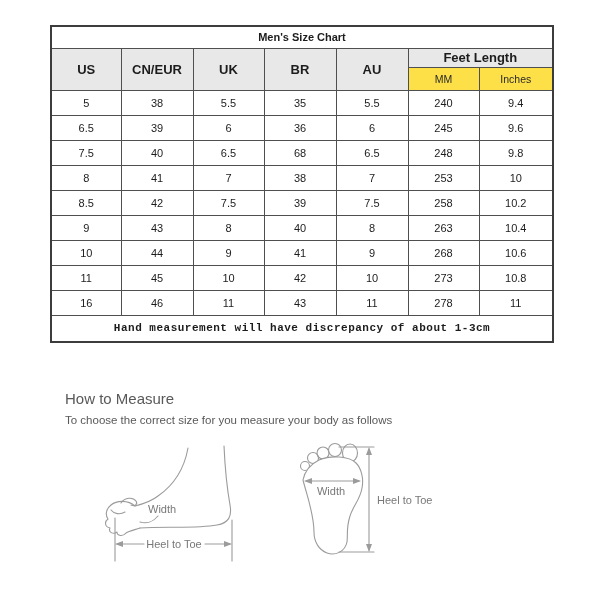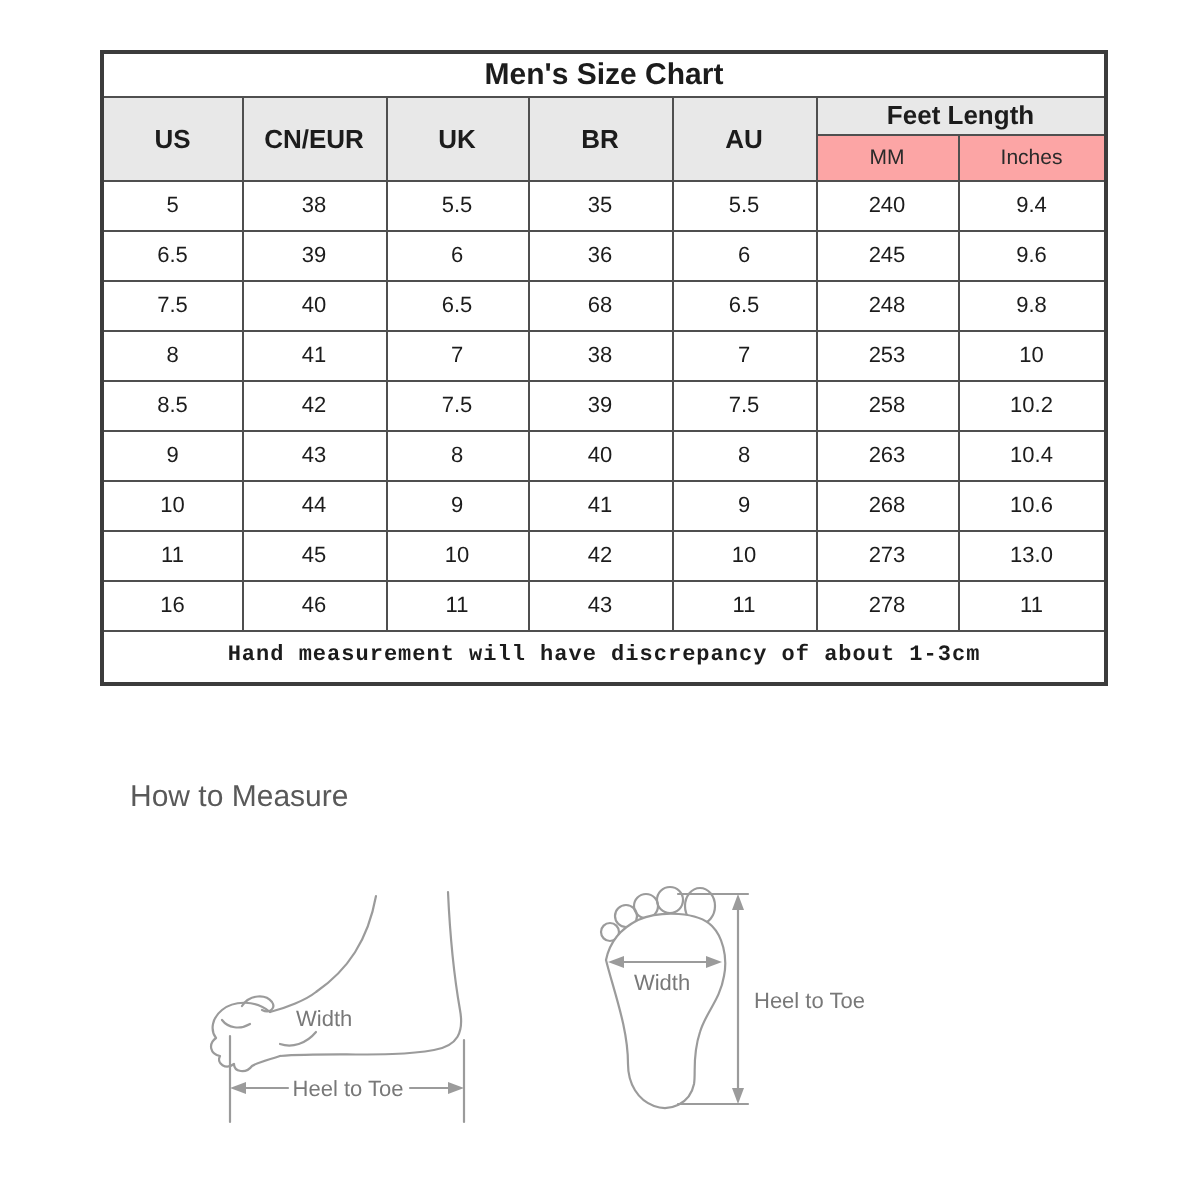--- a/index.html
+++ b/index.html
@@ -26,32 +26,32 @@
   }
   table.size-chart th, table.size-chart td {
     border: 1px solid #4f4f4f;
     text-align: center;
     vertical-align: middle;
     padding: 0;
   }
   .title-row th {
     height: 22px;
     background: #ffffff;
-    font-size: 15px;
+    font-size: 11px;
     font-weight: bold;
   }
   .head-row th {
     background: #e8e8e8;
     font-size: 13px;
     font-weight: bold;
   }
   .head-row th.span2 { height: 42px; margin-top: 40px; }
   .head-row th.feet { height: 19px; }
   .subhead-row th {
-    background: #fca5a5;
+    background: #fde047;
     height: 23px;
     font-size: 10.5px;
     font-weight: normal;
     color: #2a2a2a;
   }
   tbody.data-rows td {
     height: 25px;
     font-size: 11px;
     background: #ffffff;
   }
@@ -216,41 +216,42 @@
           <td>268</td>
           <td>10.6</td>
         </tr>
         <tr>
           <td>11</td>
           <td>45</td>
           <td>10</td>
           <td>42</td>
           <td>10</td>
           <td>273</td>
-          <td>13.0</td>
+          <td>10.8</td>
         </tr>
         <tr>
           <td>16</td>
           <td>46</td>
           <td>11</td>
           <td>43</td>
           <td>11</td>
           <td>278</td>
           <td>11</td>
         </tr>
       </tbody>
     <tfoot>
       <tr class="note-row">
         <td colspan="7">Hand measurement will have discrepancy of about 1-3cm</td>
       </tr>
     </tfoot>
   </table>
 
 
   <div class="htm-heading">How to Measure</div>
+  <div class="htm-intro">To choose the correct size for you measure your body as follows</div>
 
   <svg class="diagram diagram-side" width="145" height="128" viewBox="0 0 145 128">
 
     <path d="M 90,8 C 86,30 76,45 60,56 C 55,60 45,64 37,66"></path>
 
     <path d="M 126,6 C 127,28 129,48 132,65 C 134,76 131,83 119,85 C 97,89 68,86 42,88"></path>
 
     <path d="M 37,66 C 30,60 19,60 13,65 C 8,69 7,75 10,79 C 6,82 7,87 12,88 C 10,92 15,95 19,92 C 19,96 25,97 28,93 C 31,91 36,90 42,88"></path>
     <path d="M 13,70 C 16,74 22,75 27,72"></path>
 

